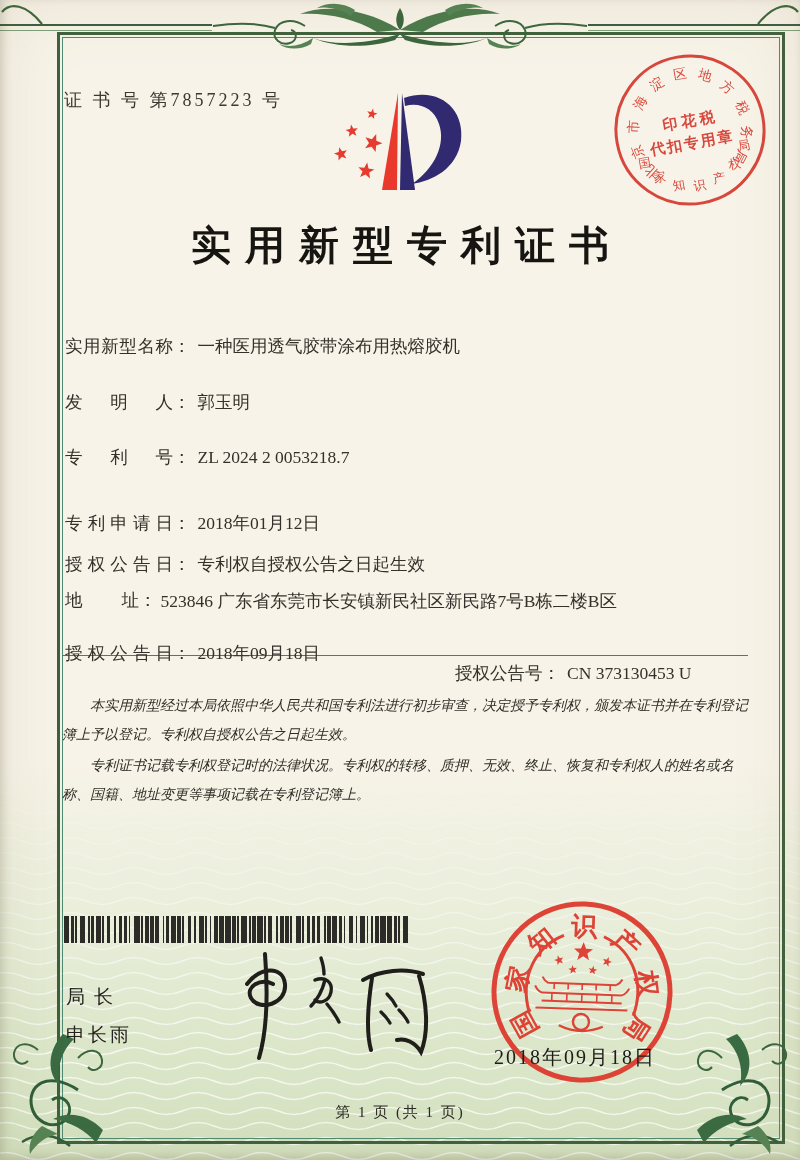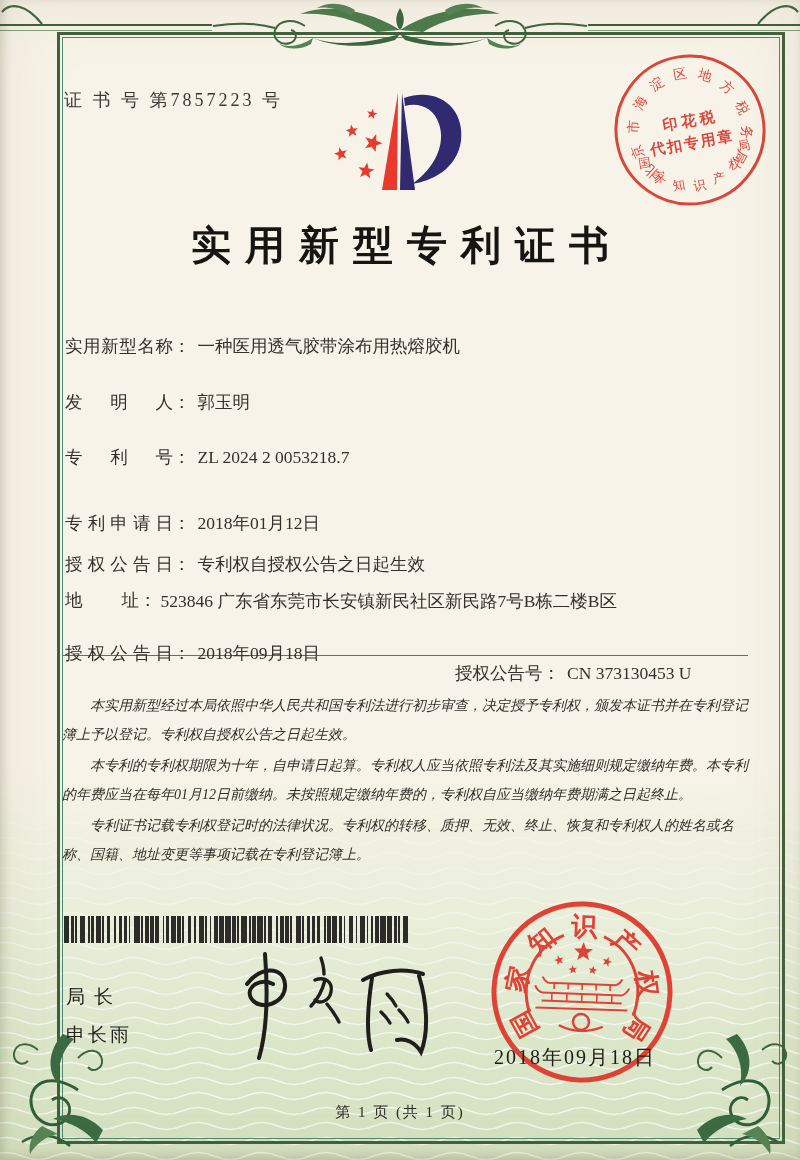--- a/index.html
+++ b/index.html
@@ -206,21 +206,20 @@
 <div class="abs sep"></div>
 <div class="abs row" style="top:641px">
   <span class="flabel">授权公告日</span><span>：</span><span class="fval">2018年09月18日</span>
 </div>
 <div class="abs row" style="top:661px;left:455px">
   <span>授权公告号</span><span>：</span><span class="fval">CN 373130453 U</span>
 </div>
 
 <div class="abs bodytext">
   <p>本实用新型经过本局依照中华人民共和国专利法进行初步审查，决定授予专利权，颁发本证书并在专利登记簿上予以登记。专利权自授权公告之日起生效。</p>
-  <p>本专利的专利权期限为十年，自申请日起算。专利权人应当依照专利法及其实施细则规定缴纳年费。本专利的年费应当在每年01月12日前缴纳。未按照规定缴纳年费的，专利权自应当缴纳年费期满之日起终止。</p>
   <p>专利证书记载专利权登记时的法律状况。专利权的转移、质押、无效、终止、恢复和专利权人的姓名或名称、国籍、地址变更等事项记载在专利登记簿上。</p>
 </div>
 
 <div id="barcode" class="abs">
     <div style="left: 0px; width: 5.25px;"></div>
     <div style="left: 6.6px; width: 3.5px;"></div>
     <div style="left: 11.45px; width: 1.75px;"></div>
     <div style="left: 15.9px; width: 5.25px;"></div>
     <div style="left: 23.85px; width: 1.75px;"></div>
     <div style="left: 26.95px; width: 3.5px;"></div>

